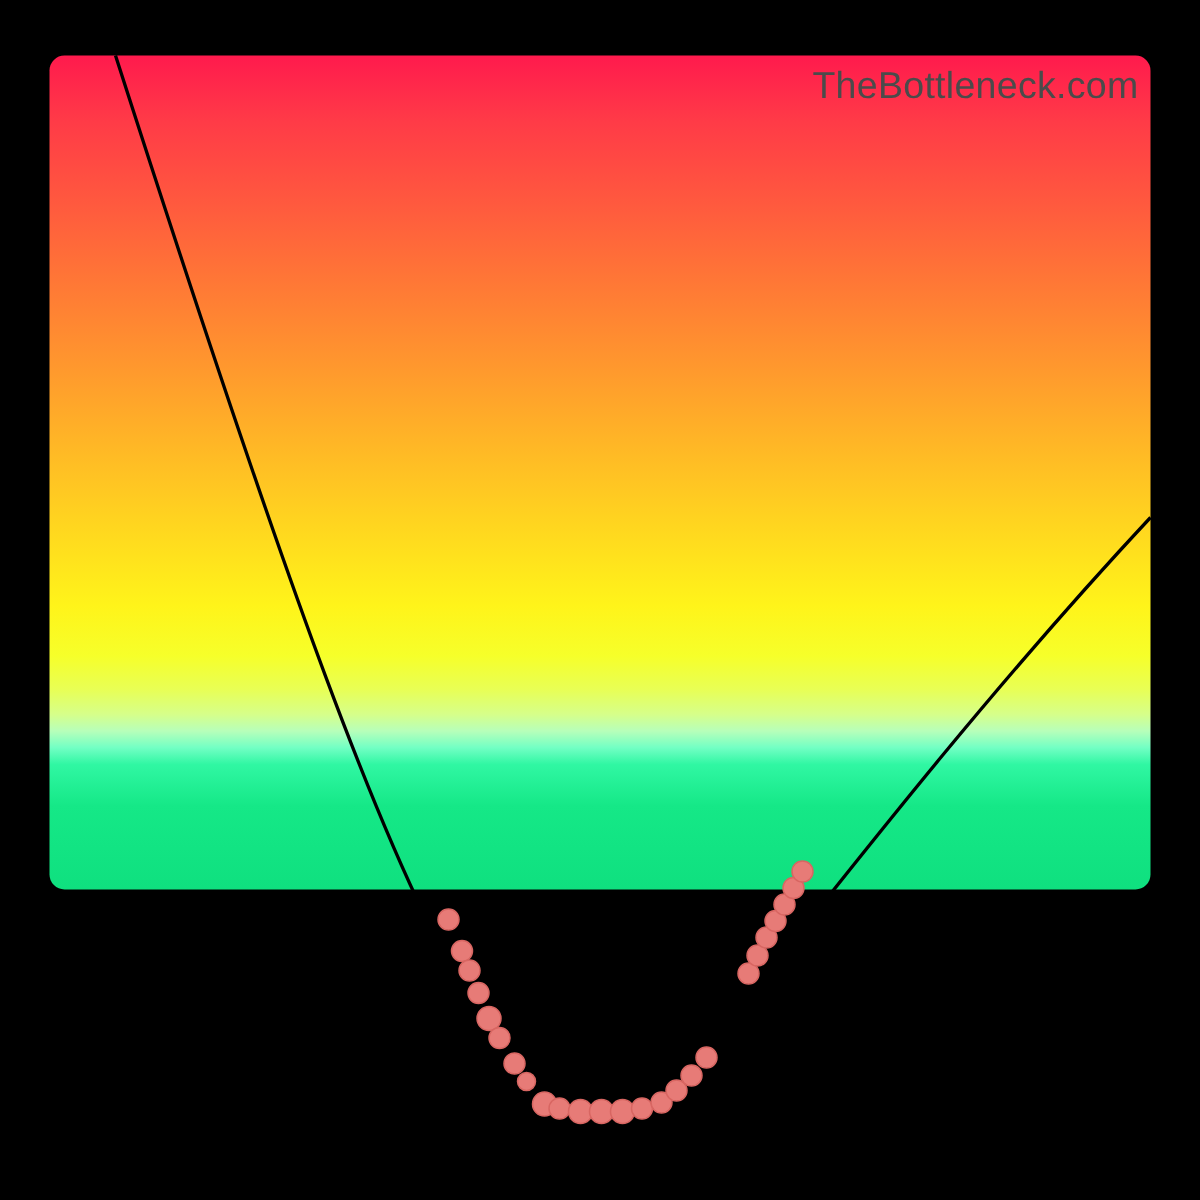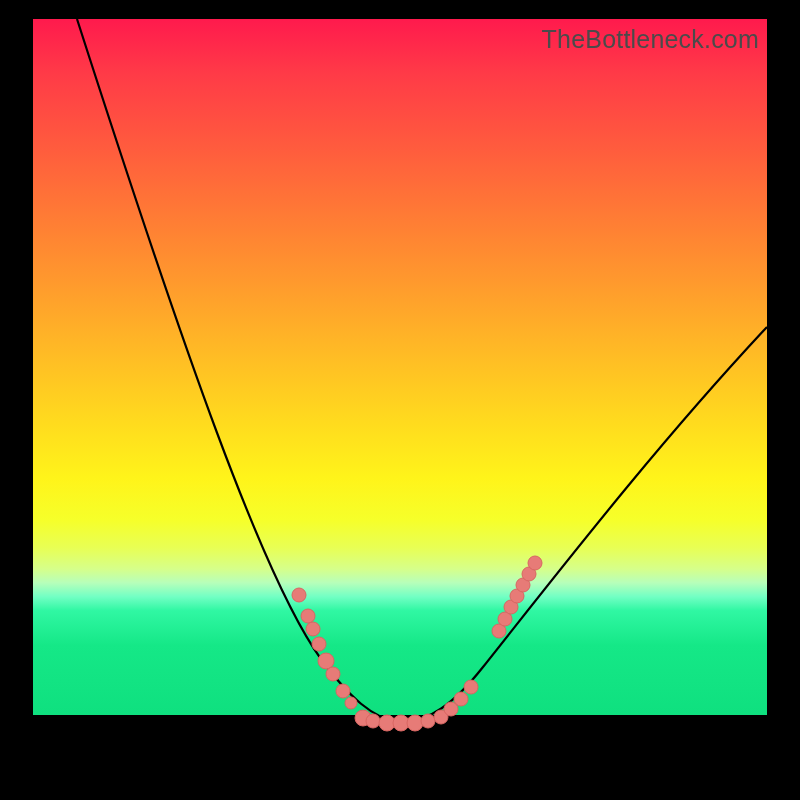--- a/index.html
+++ b/index.html
@@ -13,43 +13,44 @@
   }
   .frame {
     position: relative;
     width: 800px;
     height: 800px;
     background: #000;
   }
   .plot-area {
     position: absolute;
     left: 33px;
-    top: 19px;
+    top: 37px;
     width: 734px;
-    height: 696px;
+    height: 556px;
     
     background: linear-gradient(
       to bottom,
       #ff1a4d 0%,
       #ff3b47 8%,
       #ff5a3e 18%,
       #ff7a35 28%,
       #ff9a2d 38%,
       #ffbb25 48%,
       #ffdb1e 58%,
       #fff41a 66%,
       #f6ff2a 72%,
       #e8ff55 76%,
       #d6ff8a 79%,
       #b7ffba 81%,
       #72ffc4 83%,
       #30f7a3 85%,
       #15e887 90%,
       #0fe07f 100%
     );
+    border-radius: 10px;
   }
   .watermark {
     position: absolute;
     top: 6px;
     right: 8px;
     font-size: 25px;
     font-weight: 500;
     color: #4b4b4b;
     letter-spacing: 0.2px;
     user-select: none;

